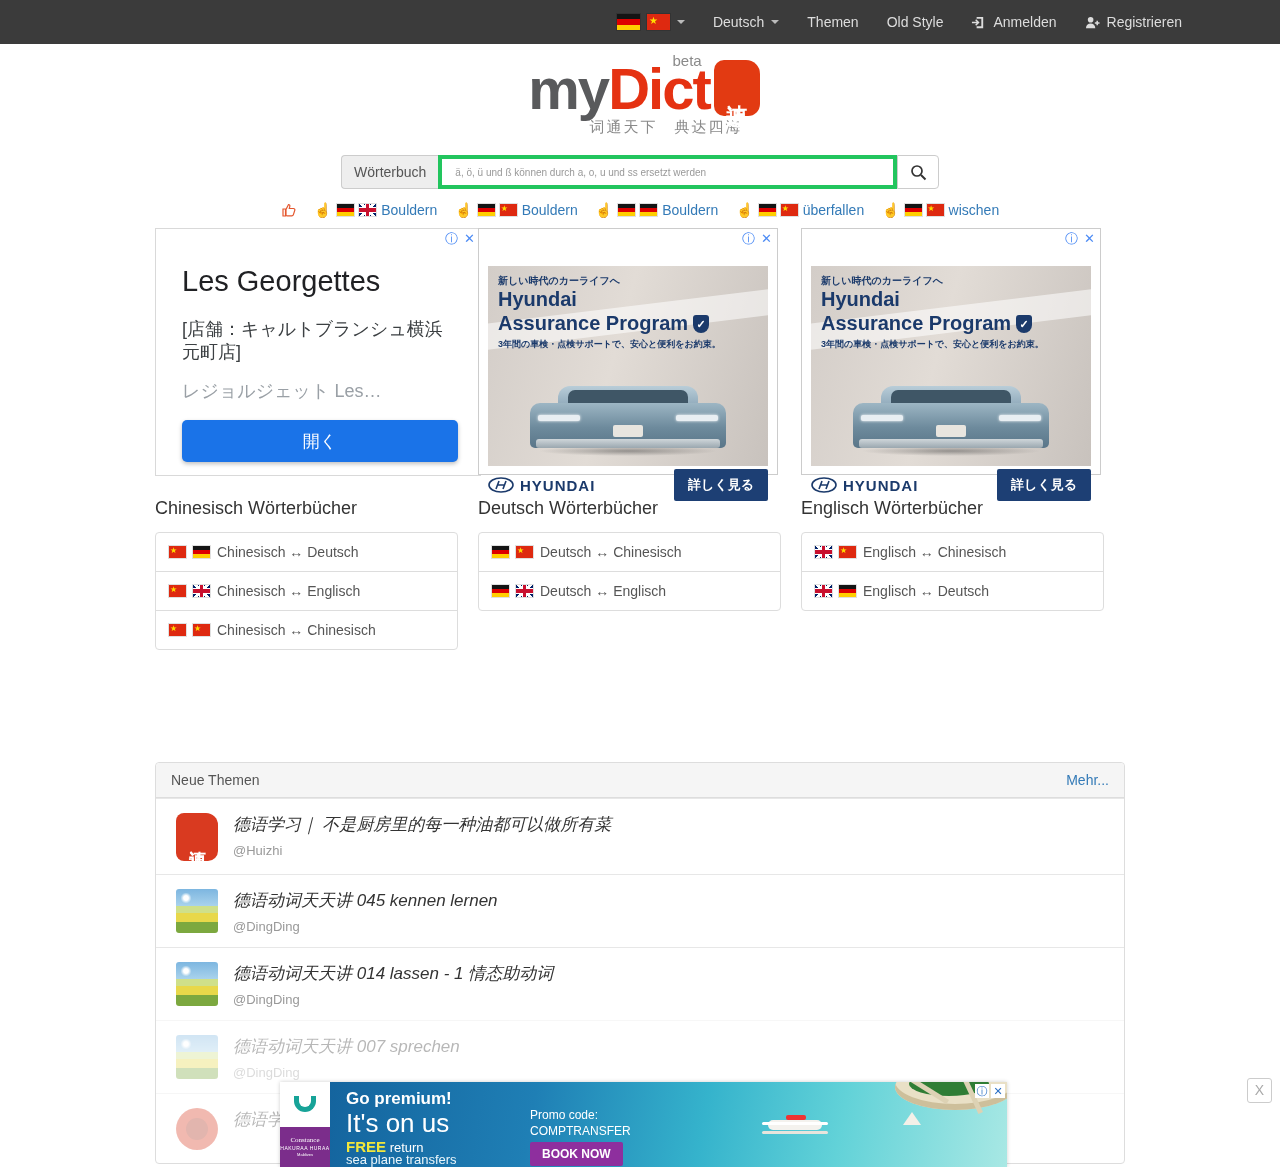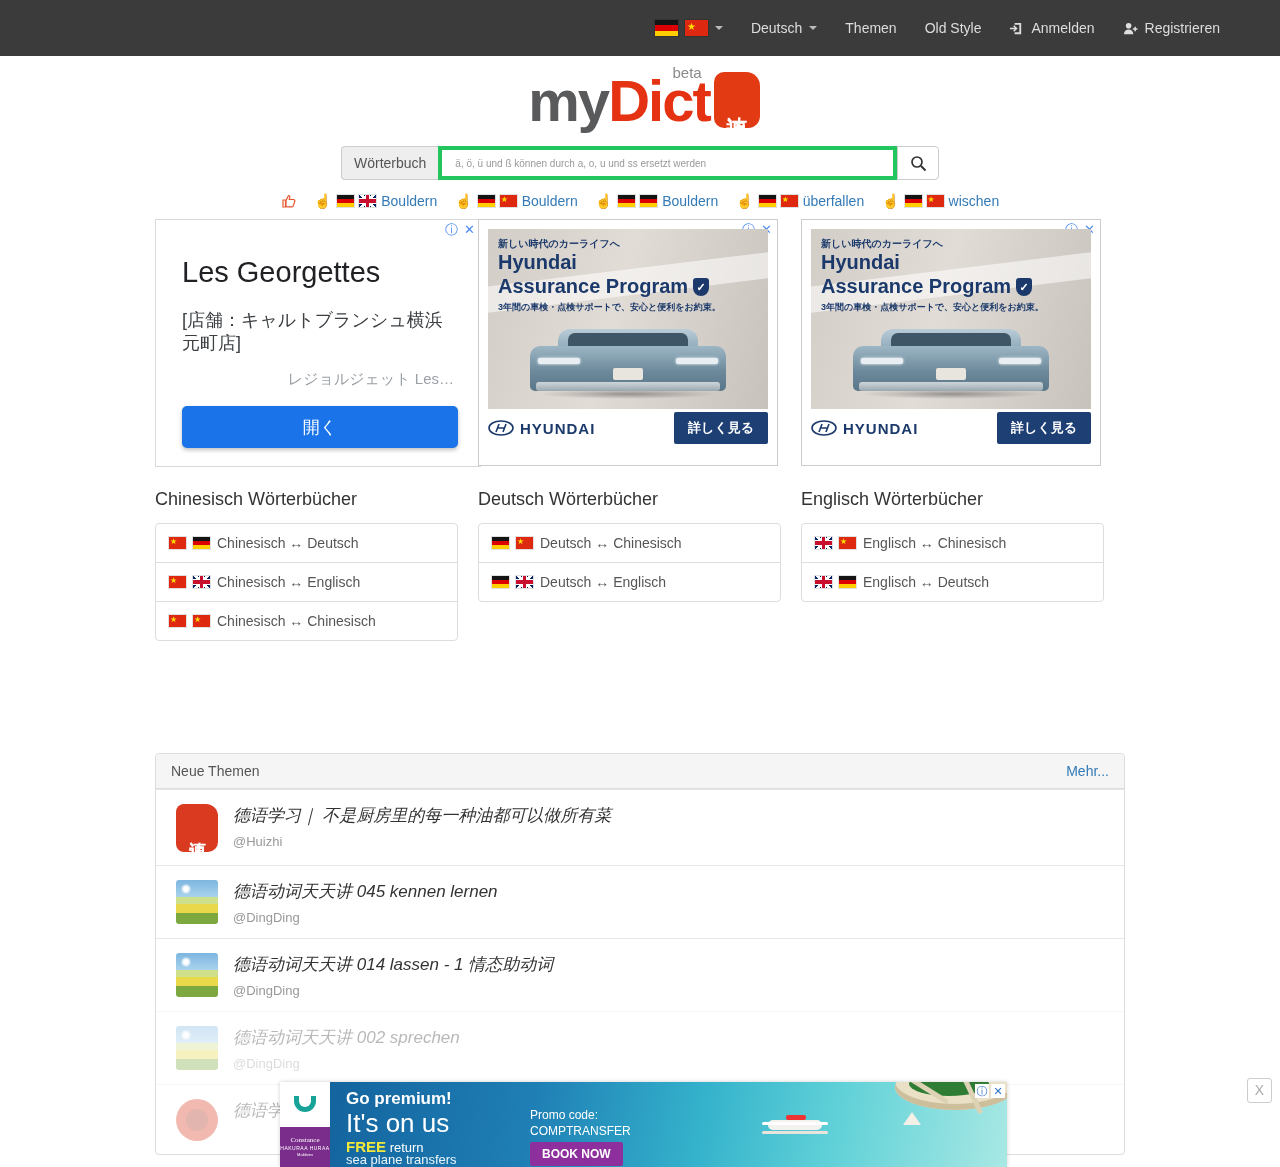--- a/index.html
+++ b/index.html
@@ -1,21 +1,21 @@
 <!DOCTYPE html>
 <html><head>
 <meta charset="utf-8">
 <style>
   * { box-sizing: border-box; margin: 0; padding: 0; }
   html,body { width:1280px; height:1167px; overflow:hidden; background:#fff;
     font-family:"Liberation Sans", sans-serif; position:relative; }
 
   
-  .navbar { height:56px; background:#3b3b3b; display:flex; align-items:center;
-    justify-content:flex-end; padding-right:46px; }
+  .navbar { height:44px; background:#3b3b3b; display:flex; align-items:center;
+    justify-content:flex-end; padding-right:84px; }
   .nav-item { color:#ddd; font-size:14px; padding:0 14px; height:52px;
     display:flex; align-items:center; gap:7px; cursor:pointer; white-space:nowrap; }
   .caret { width:0;height:0;border-left:4px solid transparent;border-right:4px solid transparent;
     border-top:4px solid #bbb; display:inline-block; }
   .nav-ico { width:15px; height:15px; flex:none; }
 
   
   .flag { display:inline-block; width:17px; height:12px; position:relative; flex:none;
     box-shadow:0 0 0 1px rgba(0,0,0,.12); overflow:hidden; }
   .flag.lg { width:23px; height:16px; }
@@ -68,29 +68,29 @@
   .ads-row { margin-top:10px; }
   .ad-col { width:323px; flex:none; }
   .ad-badges { position:absolute; top:3px; right:3px; display:flex; gap:3px; align-items:center; }
   .ad-badge { color:#4c8bf5; font-size:13px; line-height:13px; width:15px; height:15px;
     text-align:center; cursor:pointer; background:#fff; }
 
   .ad-georgettes { position:relative; width:326px; height:248px; border:1px solid #d9d9d9;
     background:#fff; padding:36px 26px 0; }
   .g-title { font-size:29px; color:#202124; }
   .g-sub { font-size:18px; color:#3c4043; margin-top:20px; line-height:1.25; }
-  .g-gray { font-size:15px; color:#9aa0a6; margin-top:16px;text-align:right; }
+  .g-gray { font-size:18px; color:#9aa0a6; margin-top:16px; }
   .g-btn { display:block; width:276px; height:42px; margin-top:17px; background:#1a73e8;
     color:#fff; font-size:17px; border:none; border-radius:5px; cursor:pointer;
     box-shadow:0 2px 4px rgba(0,0,0,.25); }
 
   .ad-hyundai { position:relative; width:300px; height:247px; border:1px solid #ccc;
     background:#fff; padding:9px 9px 0; }
-  .hy-img { position:relative; width:280px; height:180px; overflow:hidden;
-    background:linear-gradient(105deg,#d3cdc8 0%,#e2dcd6 45%,#c8c2bd 100%); }
+  .hy-img { position:relative; width:280px; height:200px; overflow:hidden;
+    background:linear-gradient(105deg,#d3cdc8 0%,#e2dcd6 45%,#c8c2bd 100%);margin-top:28px; }
   .hy-img::before { content:""; position:absolute; left:-40px; top:38px; width:400px; height:26px;
     background:rgba(255,255,255,.55); transform:rotate(-7deg); }
   .hy-line1 { position:absolute; left:10px; top:8px; font-size:10px; font-weight:bold; color:#1b3a6b; }
   .hy-line2 { position:absolute; left:10px; top:22px; font-size:20px; font-weight:bold; color:#1b3a6b; }
   .hy-line3 { position:absolute; left:10px; top:46px; font-size:20px; font-weight:bold; color:#1b3a6b;
     display:flex; align-items:center; gap:5px; }
   .hy-line4 { position:absolute; left:10px; top:72px; font-size:9px; font-weight:bold; color:#1b3a6b; }
   .shield { width:16px; height:18px; background:#1b3a6b; border-radius:3px 3px 8px 8px;
     position:relative; flex:none; }
   .shield::after { content:"✓"; position:absolute; inset:0; color:#fff; font-size:11px;
@@ -234,20 +234,21 @@
   </div>
 </header>
 
 <div class="logo-area">
   <div class="logo-line">
     <span class="logo-my">my</span>
       <span class="logo-dict">Dict</span>
     <span class="logo-beta">beta</span>
     <span class="seal">迈迪</span>
   </div>
+  <div class="tagline">词通天下　典达四海</div>
 </div>
 
 <div class="search-row">
   <div class="input-group">
     <span class="addon">Wörterbuch</span>
     <input class="search-input" type="text" placeholder="ä, ö, ü und ß können durch a, o, u und ss ersetzt werden" style="">
     <button class="search-btn">
       <svg class="icon-svg" width="17" height="17" viewBox="0 0 17 17">
         <circle cx="7" cy="7" r="5" fill="none" stroke="#333" stroke-width="1.7"></circle>
         <path d="M11 11l4.5 4.5" stroke="#333" stroke-width="1.9"></path>
@@ -466,21 +467,21 @@
     <div class="avatar painting"></div>
     <div>
       <div class="topic-title">德语动词天天讲 014 lassen - 1 情态助动词</div>
       <div class="topic-author">@DingDing</div>
     </div>
   </div>
 
   <div class="topic-item faded">
     <div class="avatar painting"></div>
     <div>
-      <div class="topic-title">德语动词天天讲 002 sprechen</div>
+      <div class="topic-title">德语动词天天讲 007 sprechen</div>
       <div class="topic-author">@DingDing</div>
     </div>
   </div>
 
   <div class="topic-item faded">
     <div class="avatar circle-red"></div>
     <div>
       <div class="topic-title">德语学习｜</div>
     </div>
   </div>

